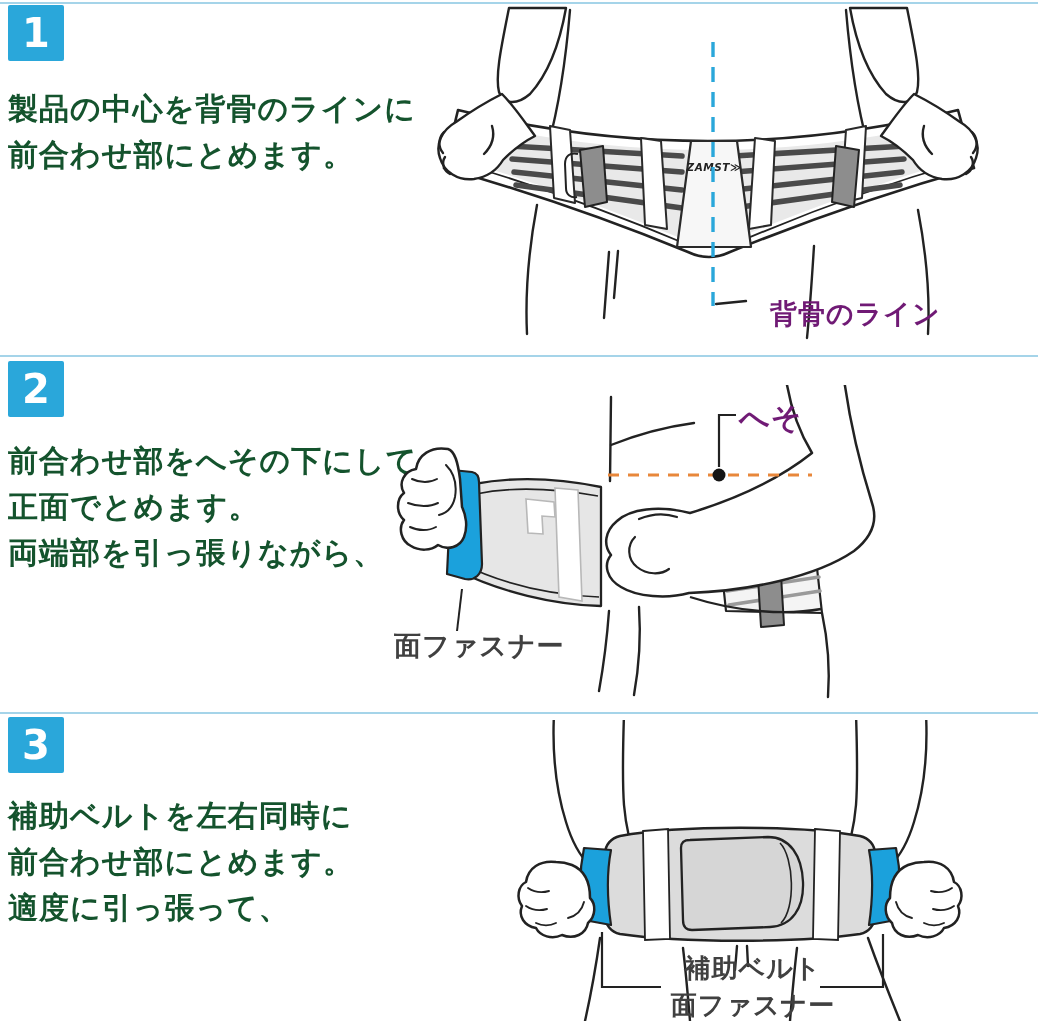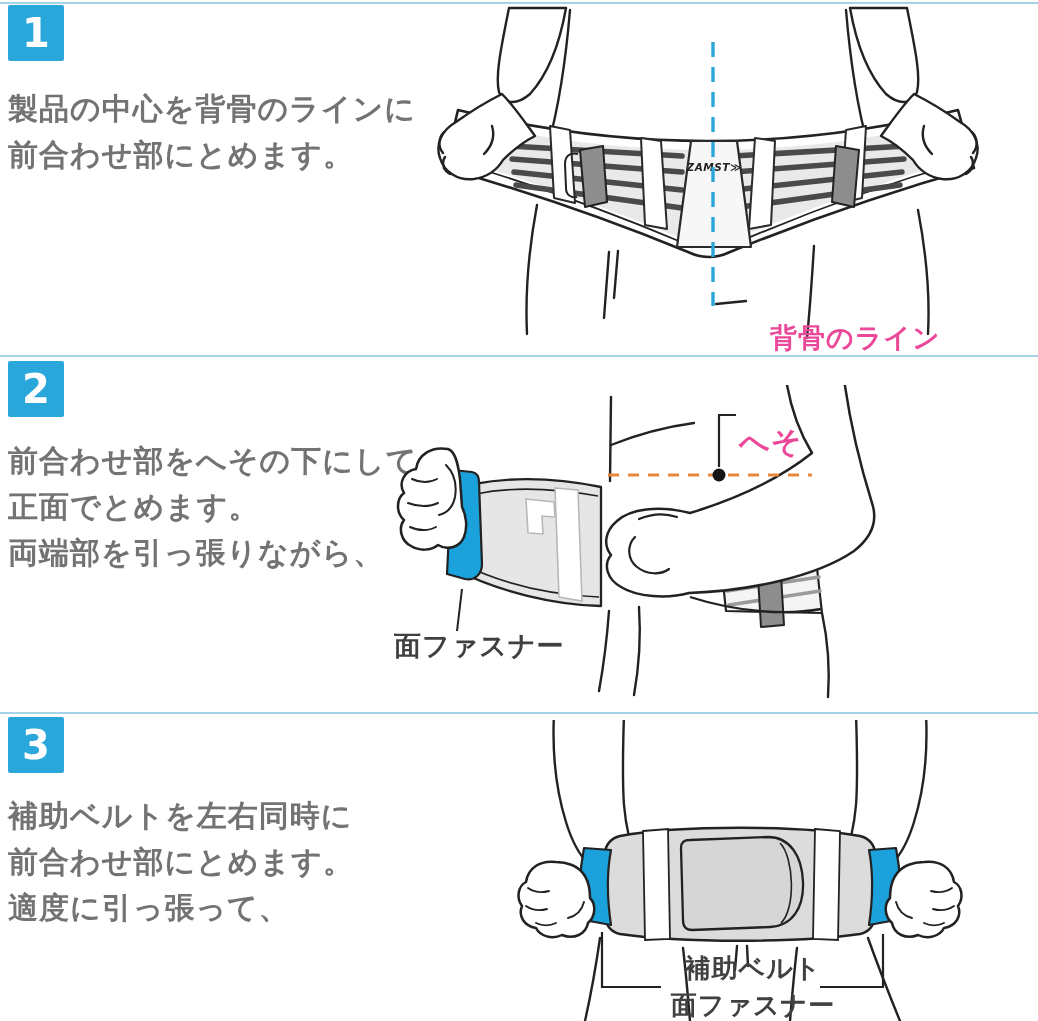--- a/index.html
+++ b/index.html
@@ -9,24 +9,24 @@
     font-family:"DejaVu Sans","Liberation Sans",sans-serif;
     color:#0d0d0d;
   }
   .divider{position:absolute; left:0; width:1038px; height:2px; background:#a5d4e9;}
   .badge{
     position:absolute; left:8px; width:56px; height:56px; background:#2aa7da;
     color:#fff; font-size:40px; font-weight:bold; text-align:center; line-height:56px;
     border-radius:2px;
   }
   .step-text{position:absolute; left:8px; font-size:30px; line-height:46px; font-weight:600;
-    letter-spacing:1px; color:#737373; white-space:nowrap;}
+    letter-spacing:1px; color:#14532d; white-space:nowrap;}
   .illus{position:absolute;}
   .lbl{position:absolute; white-space:nowrap; font-weight:600; letter-spacing:1px;}
-  .lbl.dark{color:#ec4899;margin-top:24px;}
+  .lbl.dark{color:#701a75;}
   .lbl.blue{color:#404040;}
   .lbl-spine{left:770px; top:296px; font-size:27px;}
   .lbl-navel{left:739px; top:398px; font-size:30px;}
   .lbl-fast2{left:394px; top:628px; font-size:27px;}
   .lbl-step3{left:593px; top:950px; width:320px; text-align:center; font-size:26px; line-height:37px;}
   svg{display:block;}
 </style>
 </head>
 <body>
 

